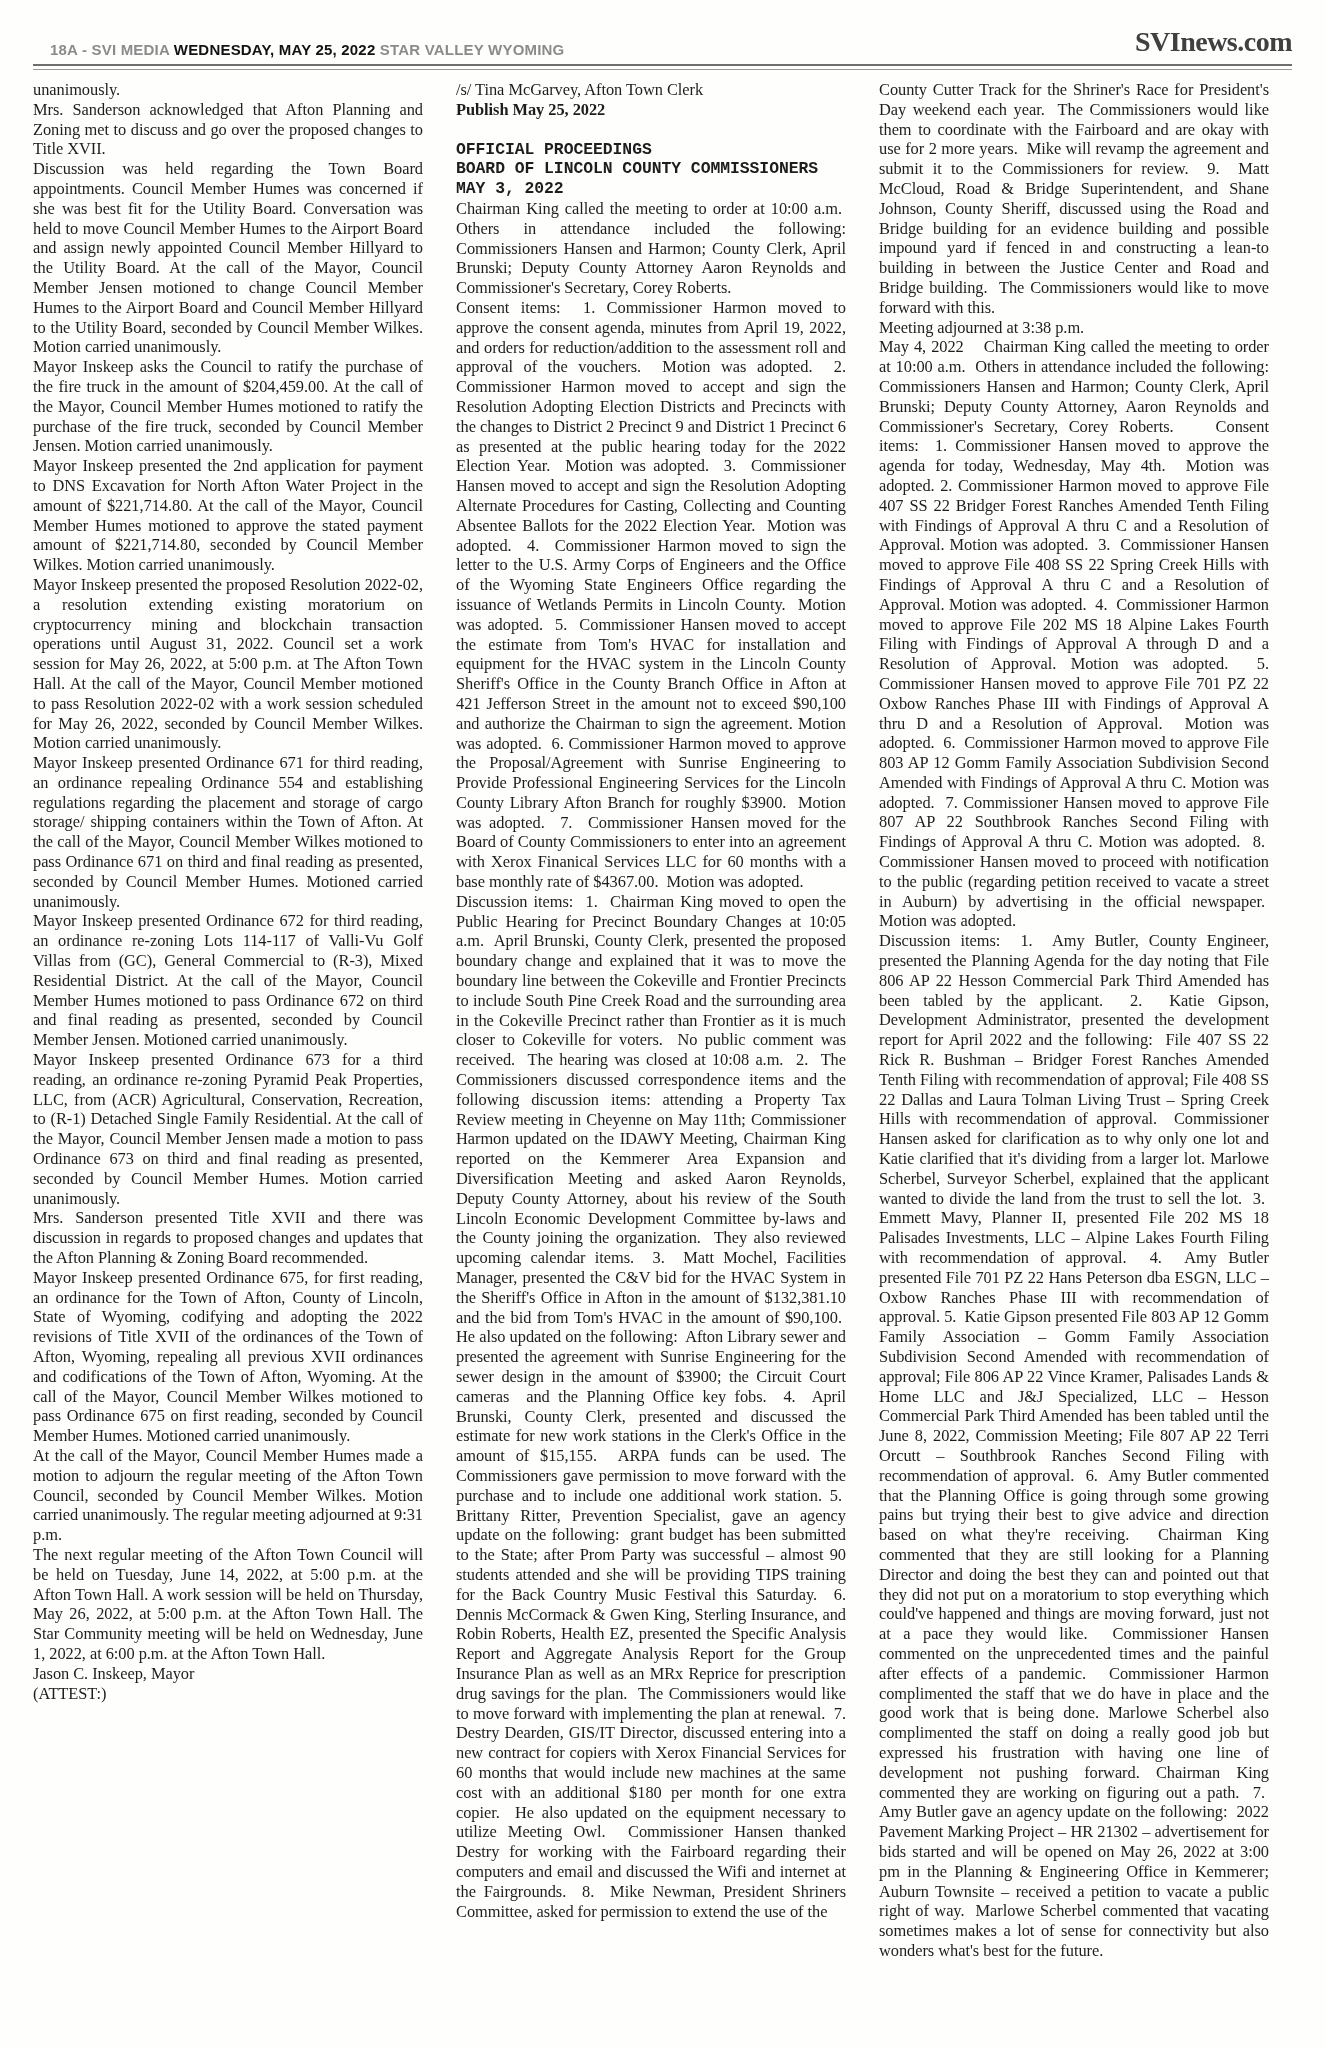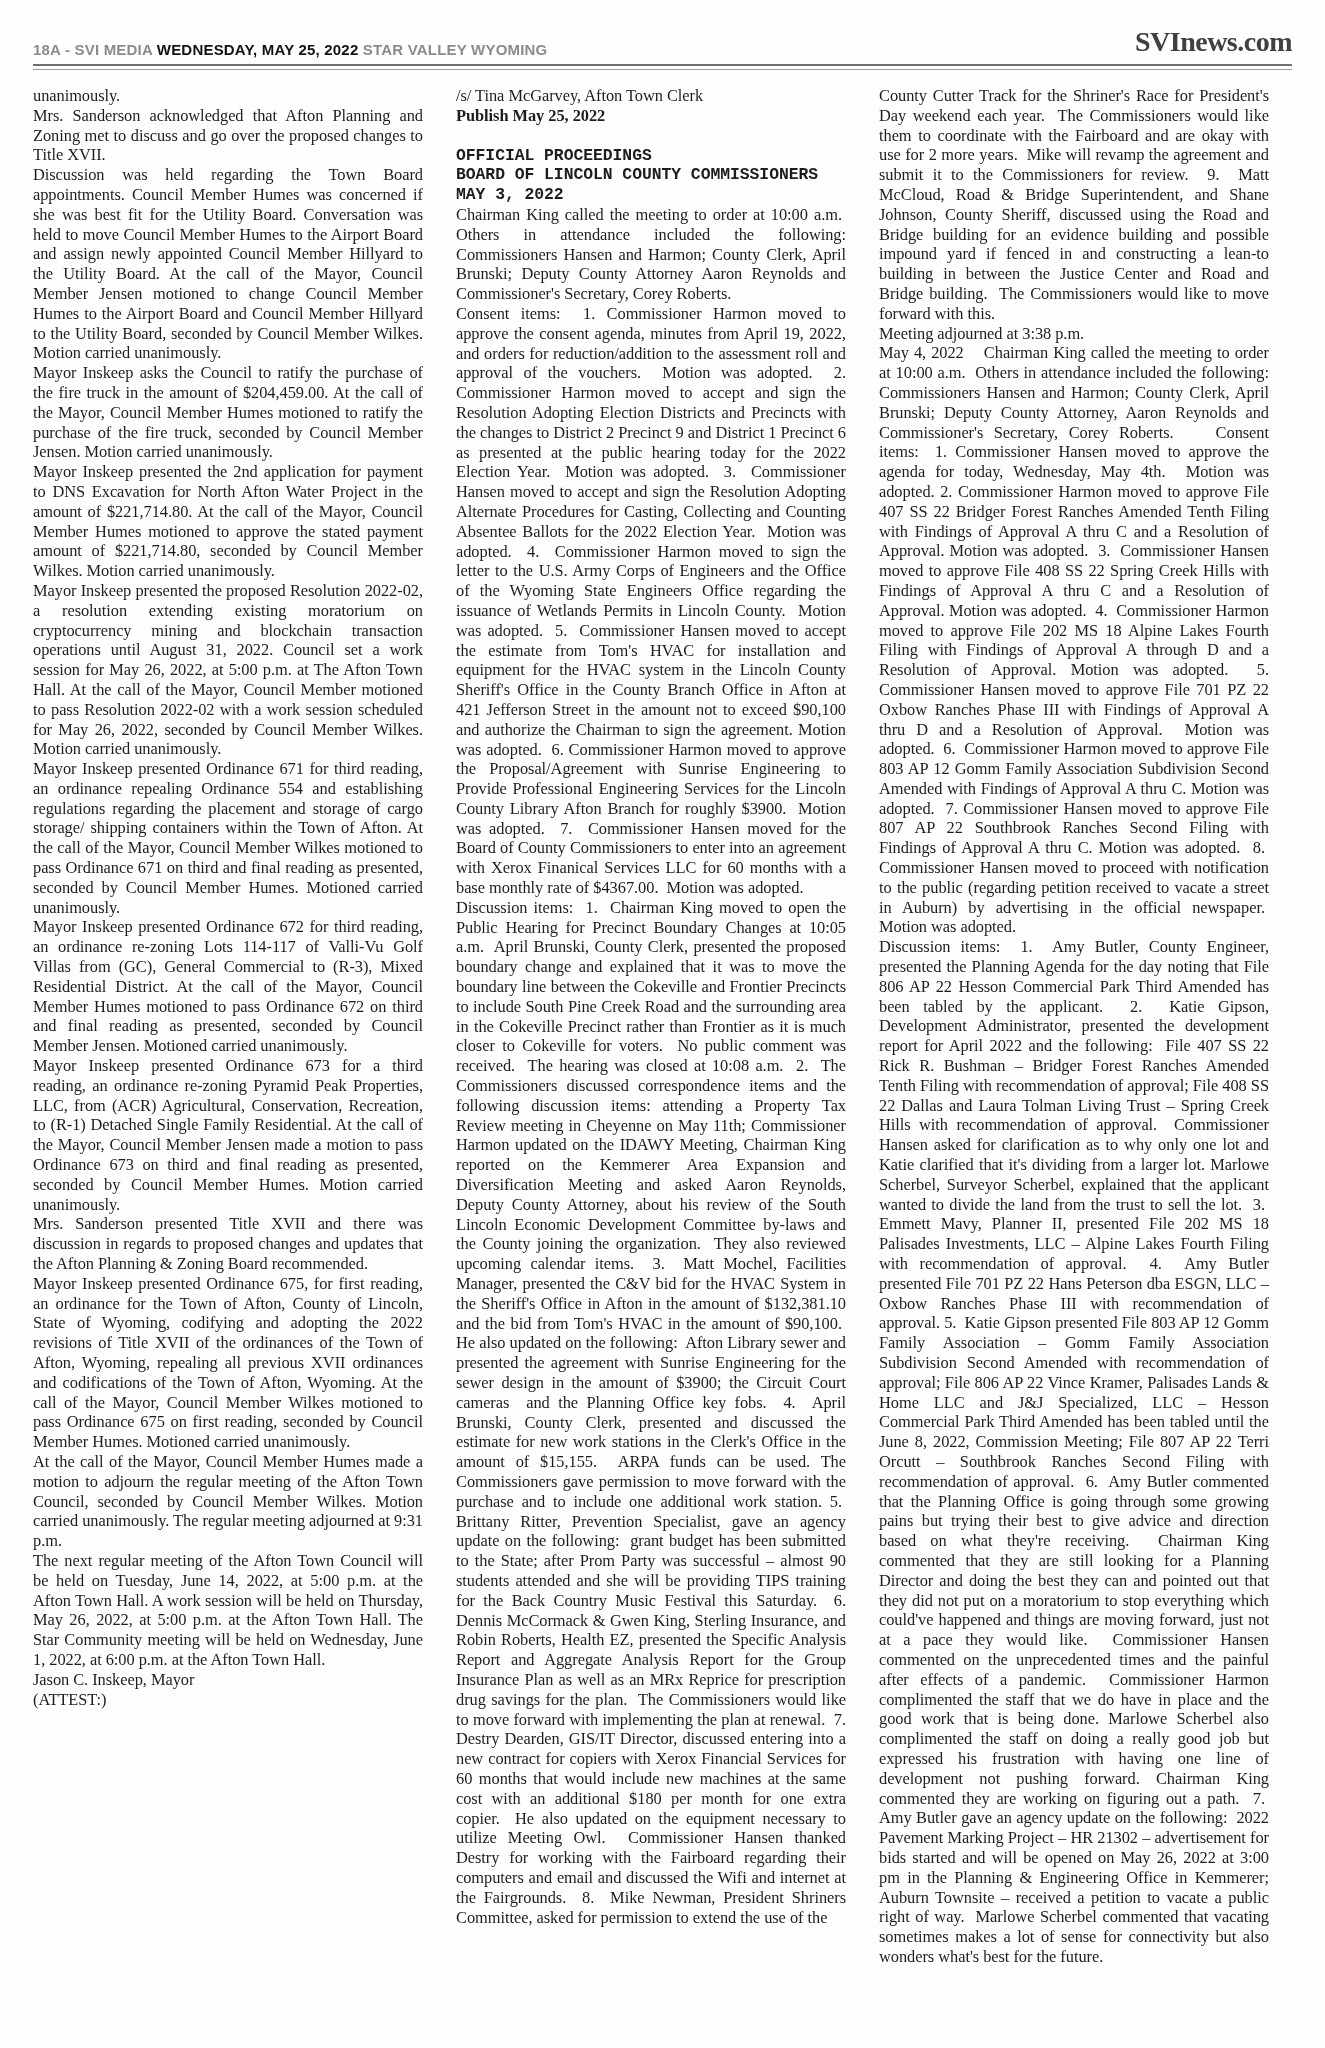--- a/index.html
+++ b/index.html
@@ -1,21 +1,21 @@
 <!DOCTYPE html>
 <html><head>
 <meta charset="utf-8">
 <style>
   html,body { margin:0; padding:0; background:#ffffff; }
   .page {
     position:relative; width:1325px; height:2048px; background:#fefefd;
     overflow:hidden; font-family:"Liberation Serif", serif; color:#1d1d1d;
   }
   .masthead {
-    position:absolute; left:33px; right:33px; top:26px; height:32px;
+    position:absolute; left:50px; right:33px; top:26px; height:32px;
     display:flex; justify-content:space-between; align-items:flex-end;
   }
   .mast-left {
     font-family:"Liberation Sans", sans-serif; font-size:15px; font-weight:bold;
     color:#8b8b8b; letter-spacing:.2px; white-space:nowrap;
   }
   .mast-left .mast-date { color:#121212; }
   .mast-right {
     font-family:"Liberation Serif", serif; font-size:28px; font-weight:bold;
     color:#404040; letter-spacing:-.5px;
@@ -24,21 +24,21 @@
     position:absolute; left:33px; right:33px; top:64px; height:3px;
     border-top:2px solid #6e6e6e; border-bottom:1px solid #9a9a9a;
   }
   .columns {
     position:absolute; left:33px; top:80px; width:1236px;
     display:flex; gap:33px; align-items:flex-start;
   }
   .col {
     width:390px; flex:0 0 390px;
     font-size:16.4px; line-height:19.8px; letter-spacing:-0.05px;
-    text-align:justify; text-justify:inter-word;margin-top:6px;
+    text-align:justify; text-justify:inter-word;
   }
   .col p { margin:0; }
   .publish { font-weight:bold; text-align:left; }
   .heading { font-weight:bold; text-align:left;font-family:Liberation Mono, monospace; }
   .heading.spaced { margin-top:20px; }
 </style>
 </head>
 <body>
 
 <div class="page">

